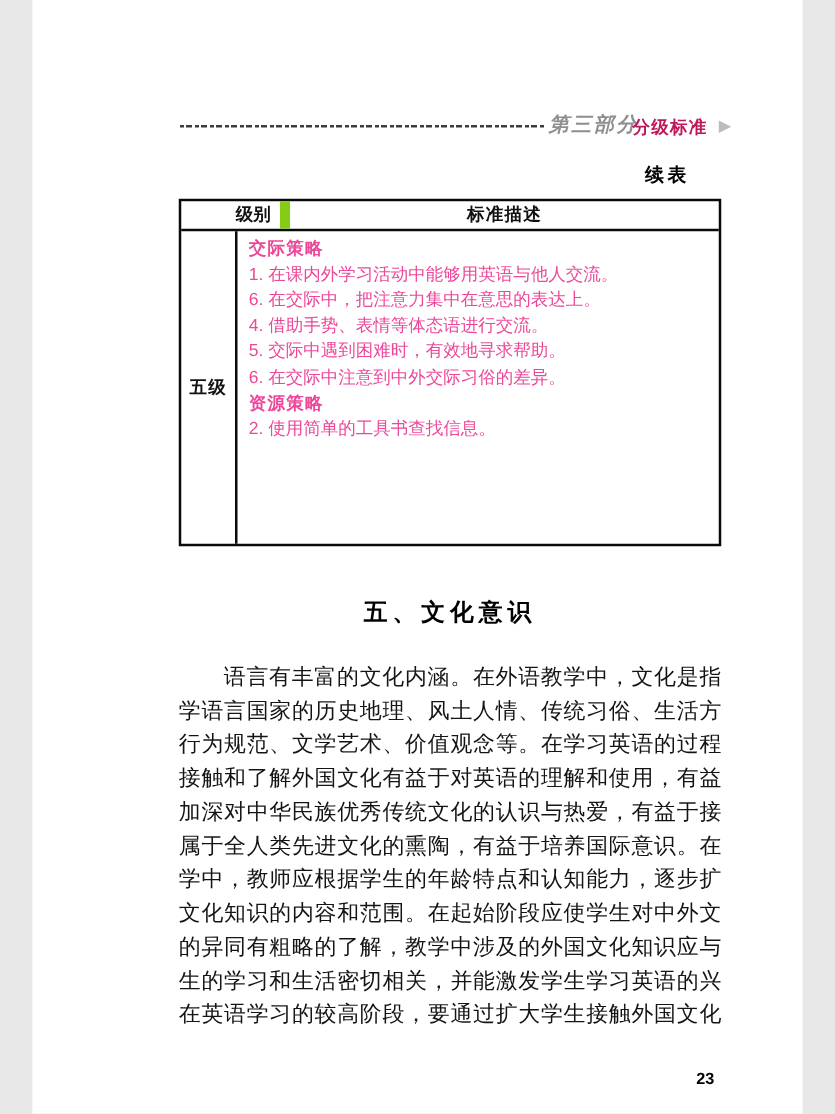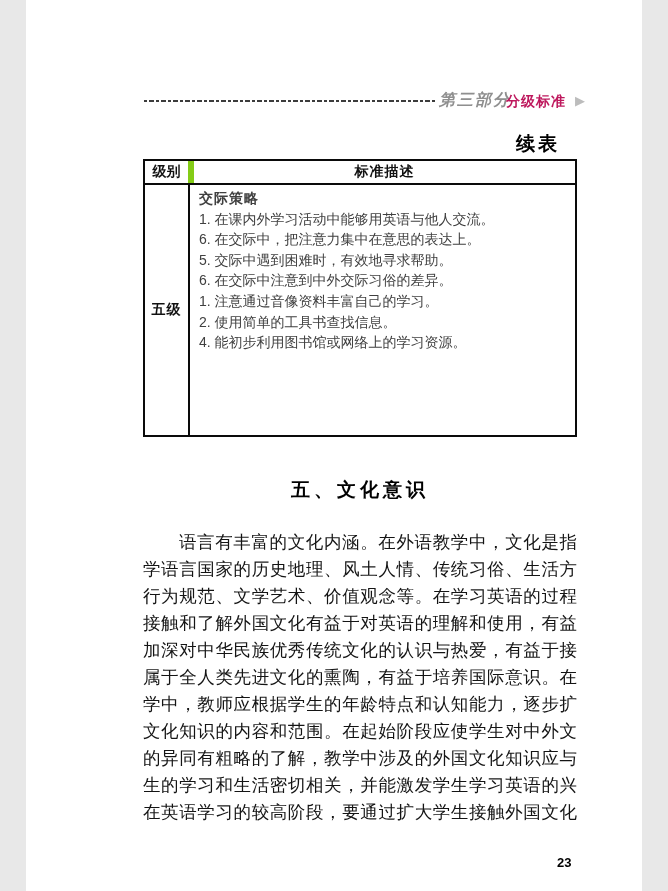--- a/index.html
+++ b/index.html
@@ -34,58 +34,58 @@
     color:#be185d;
   }
   .header-arrow {
     position:absolute; left:549px; top:93px;
     font-size:13px; color:#bcbcbc;
   }
 
   
   .table-note {
     position:absolute; left:490px; top:131px;
-    font-size:19px; font-weight:700; letter-spacing:3px;
+    font-size:15px; font-weight:700; letter-spacing:3px;
     color:#000;
   }
 
   
   .std-table {
     position:absolute; left:117px; top:159px;
     width:434px; height:278px;
     border:2px solid #0a0a0a;
     box-sizing:border-box;
     display:flex; flex-direction:column;
   }
   .table-header {
     display:flex; height:22px; flex:0 0 auto;
     border-bottom:2px solid #0a0a0a;
   }
   .th-level {
     width:43px; flex:0 0 auto;
-    border-right:6px solid #84cc16;
+    border-right:8px solid #84cc16;
     display:flex; align-items:center; justify-content:center;
-    font-size:14px; font-weight:700;
+    font-size:14px; font-weight:700;padding-left:36px;
   }
   .th-desc {
     flex:1;
     display:flex; align-items:center; justify-content:center;
     font-size:14px; font-weight:700; letter-spacing:1px;
   }
   .table-body { display:flex; flex:1; min-height:0; }
   .td-level {
     width:43px; flex:0 0 auto;
     border-right:2px solid #0a0a0a;
     display:flex; align-items:center; justify-content:center;
     font-size:14px; font-weight:700; letter-spacing:1px;
   }
   .td-desc { flex:1; padding:3px 6px 0 9px; overflow:hidden; }
   .desc-line {
     font-size:14px; line-height:20.6px;
-    white-space:nowrap; color:#404040;
+    white-space:nowrap; color:#ec4899;
   }
   .desc-line.strategy { font-weight:700; letter-spacing:1px; }
 
   
   .section-heading {
     position:absolute; left:117px; top:477px;
     width:434px; text-align:center;
     font-size:19px; font-weight:700; letter-spacing:4px;
     color:#000;
   }
@@ -126,25 +126,25 @@
     <div class="table-header">
       <div class="th-level">级别</div>
       <div class="th-desc">标准描述</div>
     </div>
     <div class="table-body">
       <div class="td-level">五级</div>
       <div class="td-desc">
         <div class="desc-line strategy">交际策略</div>
         <div class="desc-line">1. 在课内外学习活动中能够用英语与他人交流。</div>
         <div class="desc-line">6. 在交际中，把注意力集中在意思的表达上。</div>
+        <div class="desc-line">4. 借助手势、表情等体态语进行交流。</div>
         <div class="desc-line">5. 交际中遇到困难时，有效地寻求帮助。</div>
         <div class="desc-line">6. 在交际中注意到中外交际习俗的差异。</div>
-        <div class="desc-line">1. 注意通过音像资料丰富自己的学习。</div>
+        <div class="desc-line strategy">资源策略</div>
         <div class="desc-line">2. 使用简单的工具书查找信息。</div>
-        <div class="desc-line">4. 能初步利用图书馆或网络上的学习资源。</div>
       </div>
     </div>
   </div>
 
   <div class="section-heading">五、文化意识</div>
 
   <div class="paragraph">
     <div class="para-line first">语言有丰富的文化内涵。在外语教学中，文化是指所</div>
     <div class="para-line">学语言国家的历史地理、风土人情、传统习俗、生活方式、</div>
     <div class="para-line">行为规范、文学艺术、价值观念等。在学习英语的过程中，</div>

